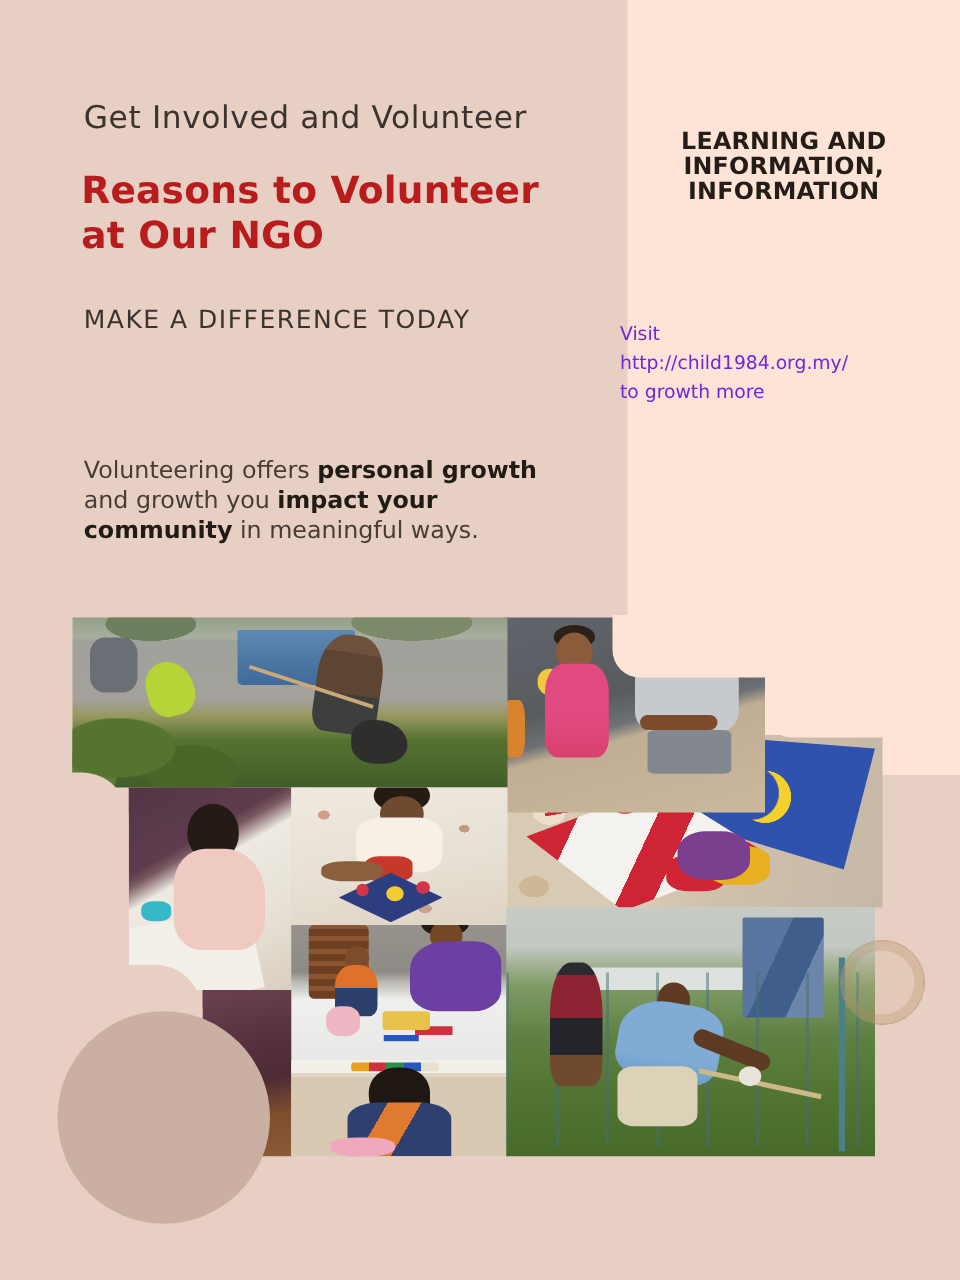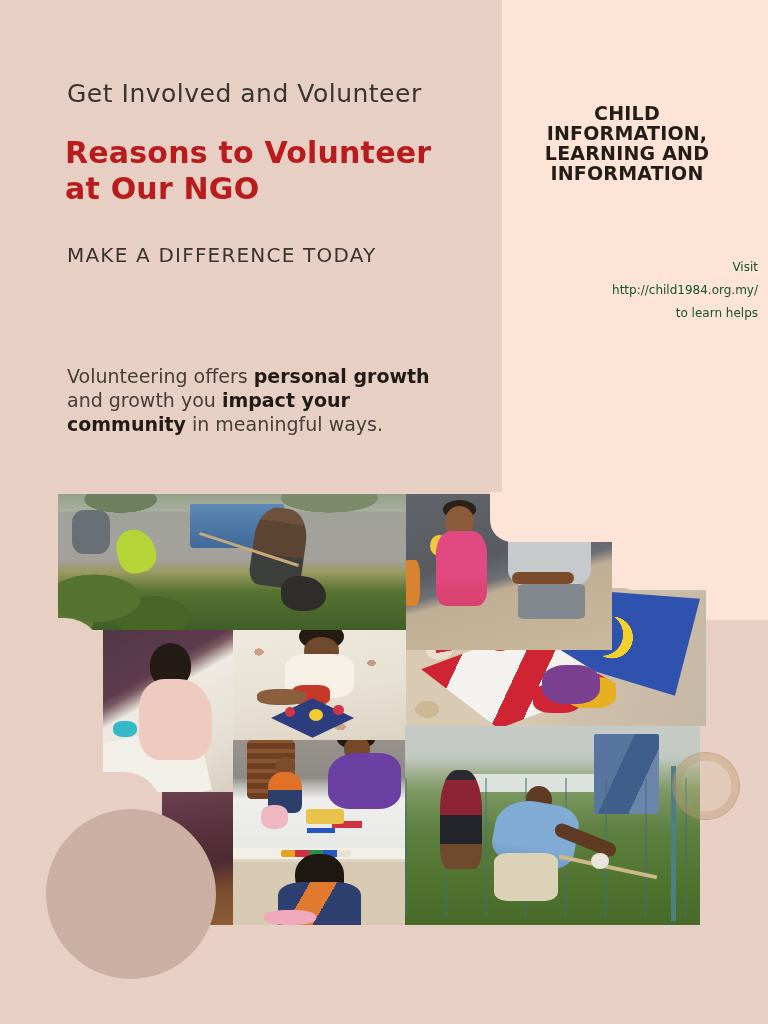--- a/index.html
+++ b/index.html
@@ -13,21 +13,21 @@
   .panel{position:absolute;left:502px;top:0;width:266px;height:620px;background:#fde4d6;}
   
   .kicker{position:absolute;left:67px;top:79px;font-size:25px;letter-spacing:.5px;color:#3b332d;}
   .title{position:absolute;left:65px;top:135px;margin:0;font-size:30px;line-height:36px;font-weight:800;color:#b91c1c;letter-spacing:.2px;}
   .title span{display:block;}
   .subtitle{position:absolute;left:67px;top:243px;font-size:20px;letter-spacing:1.2px;color:#3b332d;}
   .intro{position:absolute;left:67px;top:364px;width:388px;margin:0;font-size:19px;line-height:24px;color:#473d36;}
   .intro b{font-weight:700;color:#211b16;}
   
   .orgname{position:absolute;left:496px;top:103px;width:262px;text-align:center;font-size:19px;line-height:20px;font-weight:800;color:#241d17;letter-spacing:.2px;}
-  .visit{position:absolute;left:496px;top:256px;width:262px;text-align:right;font-size:12px;line-height:23px;color:#14532d;}
+  .visit{position:absolute;left:496px;top:256px;width:262px;text-align:left;font-size:15px;line-height:23px;color:#6d28d9;}
   
   .ph{position:absolute;overflow:hidden;}
   .ph i{position:absolute;display:block;font-style:normal;}
   .p1{left:58px;top:494px;width:348px;height:136px;
       background:
         radial-gradient(60px 22px at 18% 4%,#6d7f5e 0 60%,transparent 61%),
         radial-gradient(80px 24px at 78% 3%,#7c8a6a 0 60%,transparent 61%),
         linear-gradient(180deg,#93a089 0%,#a9ae9f 12%,#9fa29a 14%,#a4a19c 48%,#97985f 58%,#567231 72%,#415e29 100%);}
   .p1 .moto{left:4%;top:12%;width:11%;height:32%;background:#6a6f76;border-radius:30%;}
   .p1 .dump{left:38%;top:7%;width:27%;height:33%;background:linear-gradient(180deg,#5e88b4,#3f6a99);border-radius:2px 2px 4px 4px;}
@@ -138,29 +138,28 @@
   <div class="kicker">Get Involved and Volunteer</div>
   <h1 class="title">
     <span>Reasons to Volunteer</span>
     <span>at Our NGO</span>
   </h1>
   <div class="subtitle">MAKE A DIFFERENCE TODAY</div>
 
   <p class="intro"><span>Volunteering offers </span><b>personal growth</b><span> and growth you </span><b>impact your community</b><span> in meaningful ways.</span></p>
 
   <div class="orgname">
-    <div>CHILD</div>
+    <div>LEARNING AND</div>
     <div>INFORMATION,</div>
-    <div>LEARNING AND</div>
     <div>INFORMATION</div>
   </div>
   <div class="visit">
     <div>Visit</div>
     <div>http://child1984.org.my/</div>
-    <div>to learn helps</div>
+    <div>to growth more</div>
   </div>
 
   <div class="ph p3" title="Decorated Malaysian-flag kites laid beside artificial flowers">
     <i class="kb"></i>
     <i class="moon"></i>
     <i class="sun"></i>
     <i class="kr"></i>
     <i class="flag"></i>
     <i class="fl"></i>
     <i class="car"></i>

